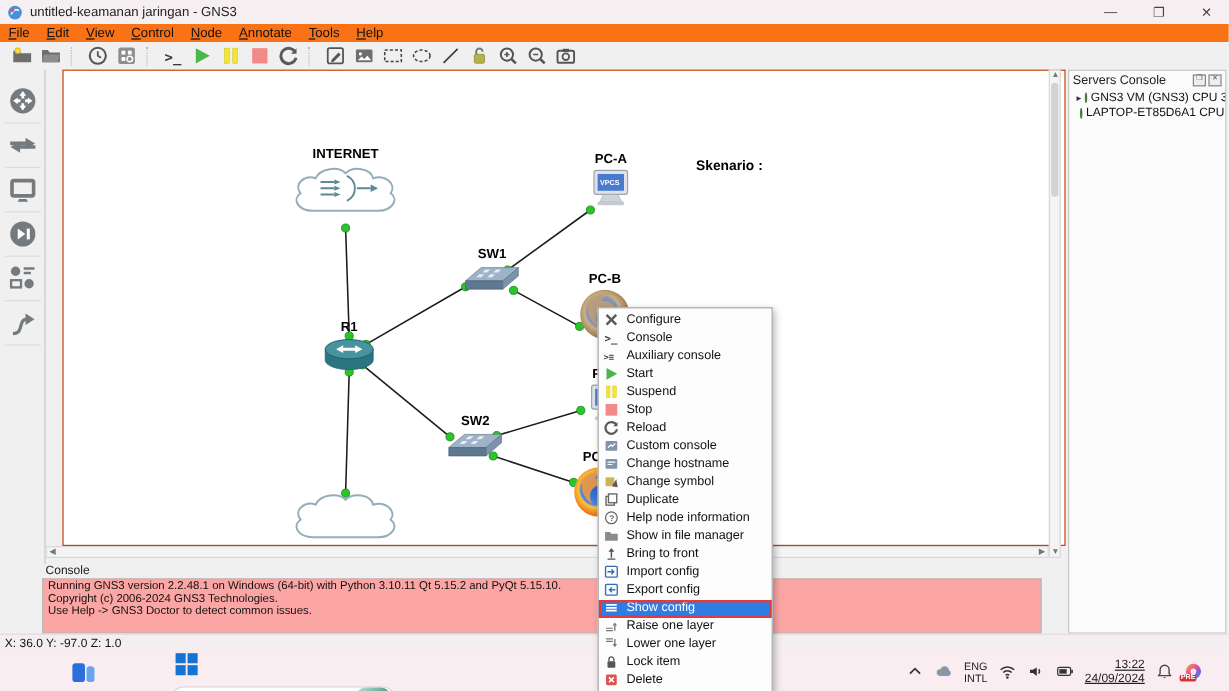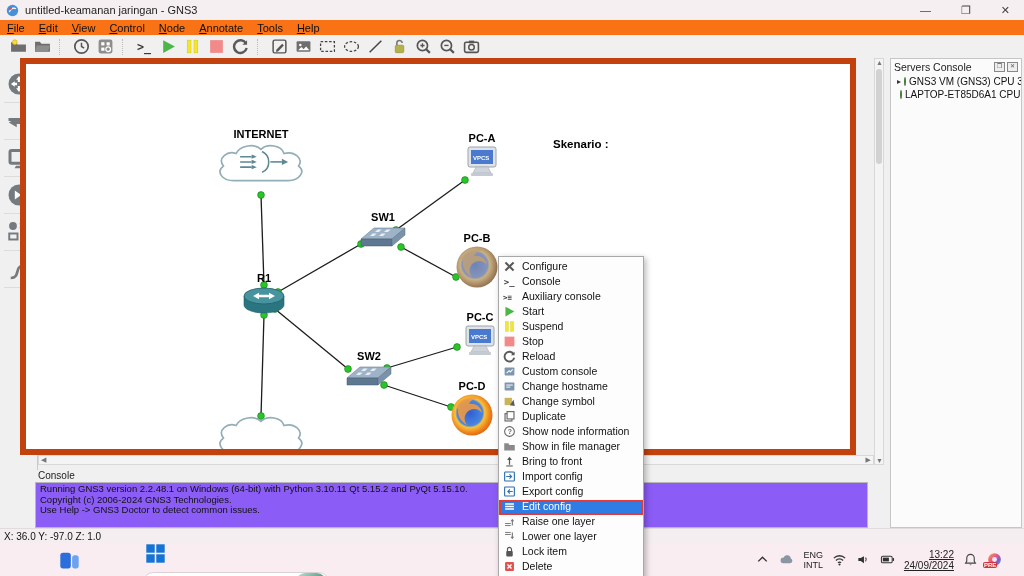--- a/index.html
+++ b/index.html
@@ -23,22 +23,22 @@
   .tb-btn svg{width:17px;height:17px;}
   .tb-sep{width:5px;height:16px;border-left:1px dotted #bbb;margin:0 3px;}
   
   #sidebar{position:absolute;left:0;top:58px;width:37px;height:412px;background:#f0f0f0;
     display:flex;flex-direction:column;align-items:center;padding-top:8px;box-sizing:border-box;}
   .sb-btn{width:30px;height:30px;display:flex;align-items:center;justify-content:center;
     border-bottom:1px solid #dcdcdc;padding:3px 0;}
   .sb-btn svg{width:24px;height:24px;}
   #sidebar-edge{position:absolute;left:37px;top:58px;width:1px;height:412px;background:#c9c9c9;}
   
-  #canvas{position:absolute;left:20px;top:58px;width:836px;height:397px;background:#fff;
-    border:6px solid #c2410c;box-sizing:border-box;overflow:hidden;}
+  #canvas{position:absolute;left:52px;top:58px;width:836px;height:397px;background:#fff;
+    border:1px solid #c2410c;box-sizing:border-box;overflow:hidden;}
   #topo-svg{position:absolute;left:0;top:0;z-index:1;}
   .node{position:absolute;transform:translate(-50%,-50%);z-index:2;}
   .nlabel{position:absolute;left:50%;transform:translateX(-50%);font-weight:bold;font-size:11px;
     white-space:nowrap;color:#000;}
   .nlabel.top{bottom:100%;margin-bottom:1px;}
   
   #annotation{position:absolute;left:527px;top:74px;z-index:2;font-weight:bold;font-size:11.5px;color:#000;}
   #annotation .ann-title{margin-bottom:14px;}
   #annotation .ann-line{line-height:14.5px;}
   
@@ -54,21 +54,21 @@
     border:1px solid #c6c6c6;box-sizing:border-box;font-size:10px;}
   #rp-head{display:flex;align-items:center;padding:2px 3px;}
   #rp-title{font-size:10.5px;color:#222;}
   #rp-btns{margin-left:auto;display:flex;gap:2px;}
   .rp-btn{width:9px;height:8px;border:1px solid #888;font-size:6px;line-height:7px;text-align:center;color:#555;background:#eee;}
   .srv-row{display:flex;align-items:center;gap:3px;padding:1px 2px 1px 6px;white-space:nowrap;overflow:hidden;}
   .srv-arrow{width:7px;font-size:8px;color:#333;}
   .led{width:9px;height:9px;border-radius:50%;background:radial-gradient(circle at 35% 30%,#b8f08c,#4fc62e 55%,#2b8f1d);border:1px solid #4a7d3a;box-sizing:border-box;}
   
   #console-label{position:absolute;left:38px;top:470px;font-size:10px;color:#222;}
-  #console-box{position:absolute;left:35px;top:482px;width:833px;height:46px;background:#8b5cf6;
+  #console-box{position:absolute;left:35px;top:482px;width:833px;height:46px;background:#fca5a5;
     border:1px solid #b8b8b8;box-sizing:border-box;padding:1px 4px;font-size:9.5px;line-height:10.5px;color:#111;overflow:hidden;}
   
   #statusbar{position:absolute;left:0;top:528px;width:1024px;height:15px;background:#f4eef0;
     font-size:10px;display:flex;align-items:center;padding-left:4px;box-sizing:border-box;border-top:1px solid #e2dadd;}
   
   #taskbar{position:absolute;left:0;top:543px;width:1024px;height:33px;background:#f9edf1;}
   #tb-widgets{position:absolute;left:56px;top:4px;width:26px;height:26px;display:flex;align-items:center;justify-content:center;}
   #tb-center{position:absolute;left:142px;top:0;height:33px;display:flex;gap:8px;flex-direction:column;}
   .app{width:26px;height:26px;display:flex;align-items:center;justify-content:center;position:relative;border-radius:5px;}
   .app svg{width:21px;height:21px;}
@@ -717,21 +717,21 @@
       </span>
       <span>Duplicate</span>
     </div>
     <div class="cm-item">
       <span class="cm-ic">
         <svg viewBox="0 0 16 16">
           <circle cx="8" cy="8" r="6" fill="none" stroke="#666" stroke-width="1.3"></circle>
           <text x="5.8" y="11" font-size="8.5" font-weight="bold" fill="#666" font-family="Liberation Sans,sans-serif">?</text>
         </svg>
       </span>
-      <span>Show node information</span>
+      <span>Help node information</span>
     </div>
     <div class="cm-item">
       <span class="cm-ic">
         <svg viewBox="0 0 16 16">
           <path d="M1.5 4h5l1.5 2h6.5v7H1.5Z" fill="#8a8a8a"></path>
         </svg>
       </span>
       <span>Show in file manager</span>
     </div>
     <div class="cm-item">
@@ -761,21 +761,21 @@
         </svg>
       </span>
       <span>Export config</span>
     </div>
     <div class="cm-item hl">
       <span class="cm-ic">
         <svg viewBox="0 0 16 16">
           <path d="M2.5 5h11M2.5 8h11M2.5 11h11" stroke="#fff" stroke-width="1.8"></path>
         </svg>
       </span>
-      <span>Edit config</span>
+      <span>Show config</span>
     </div>
     <div class="cm-item">
       <span class="cm-ic">
         <svg viewBox="0 0 16 16">
           <path d="M2.5 10.5h7M2.5 13h7" stroke="#777" stroke-width="1.2"></path>
           <path d="M11.5 13V7" stroke="#777" stroke-width="1.4"></path>
           <path d="M11.5 4.5L9.2 7.8h4.6Z" fill="#777"></path>
         </svg>
       </span>
       <span>Raise one layer</span>

